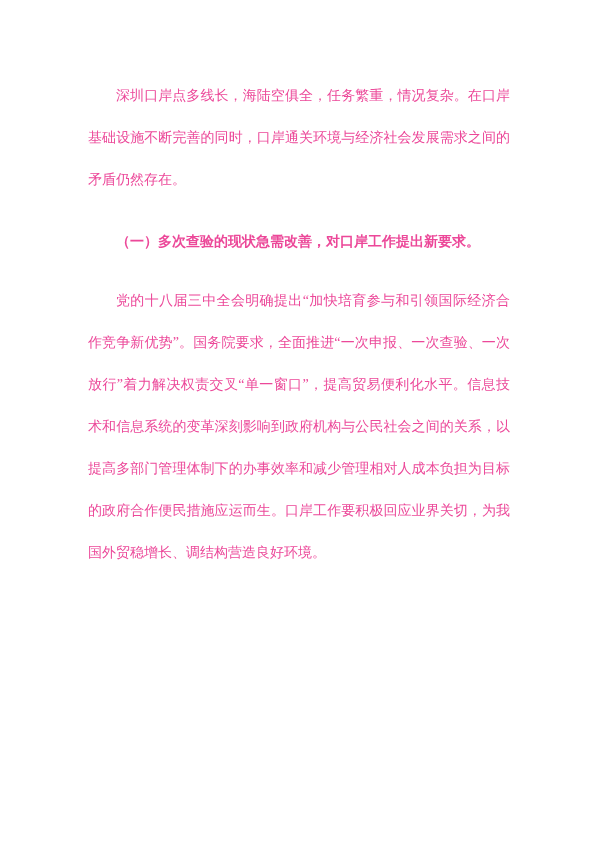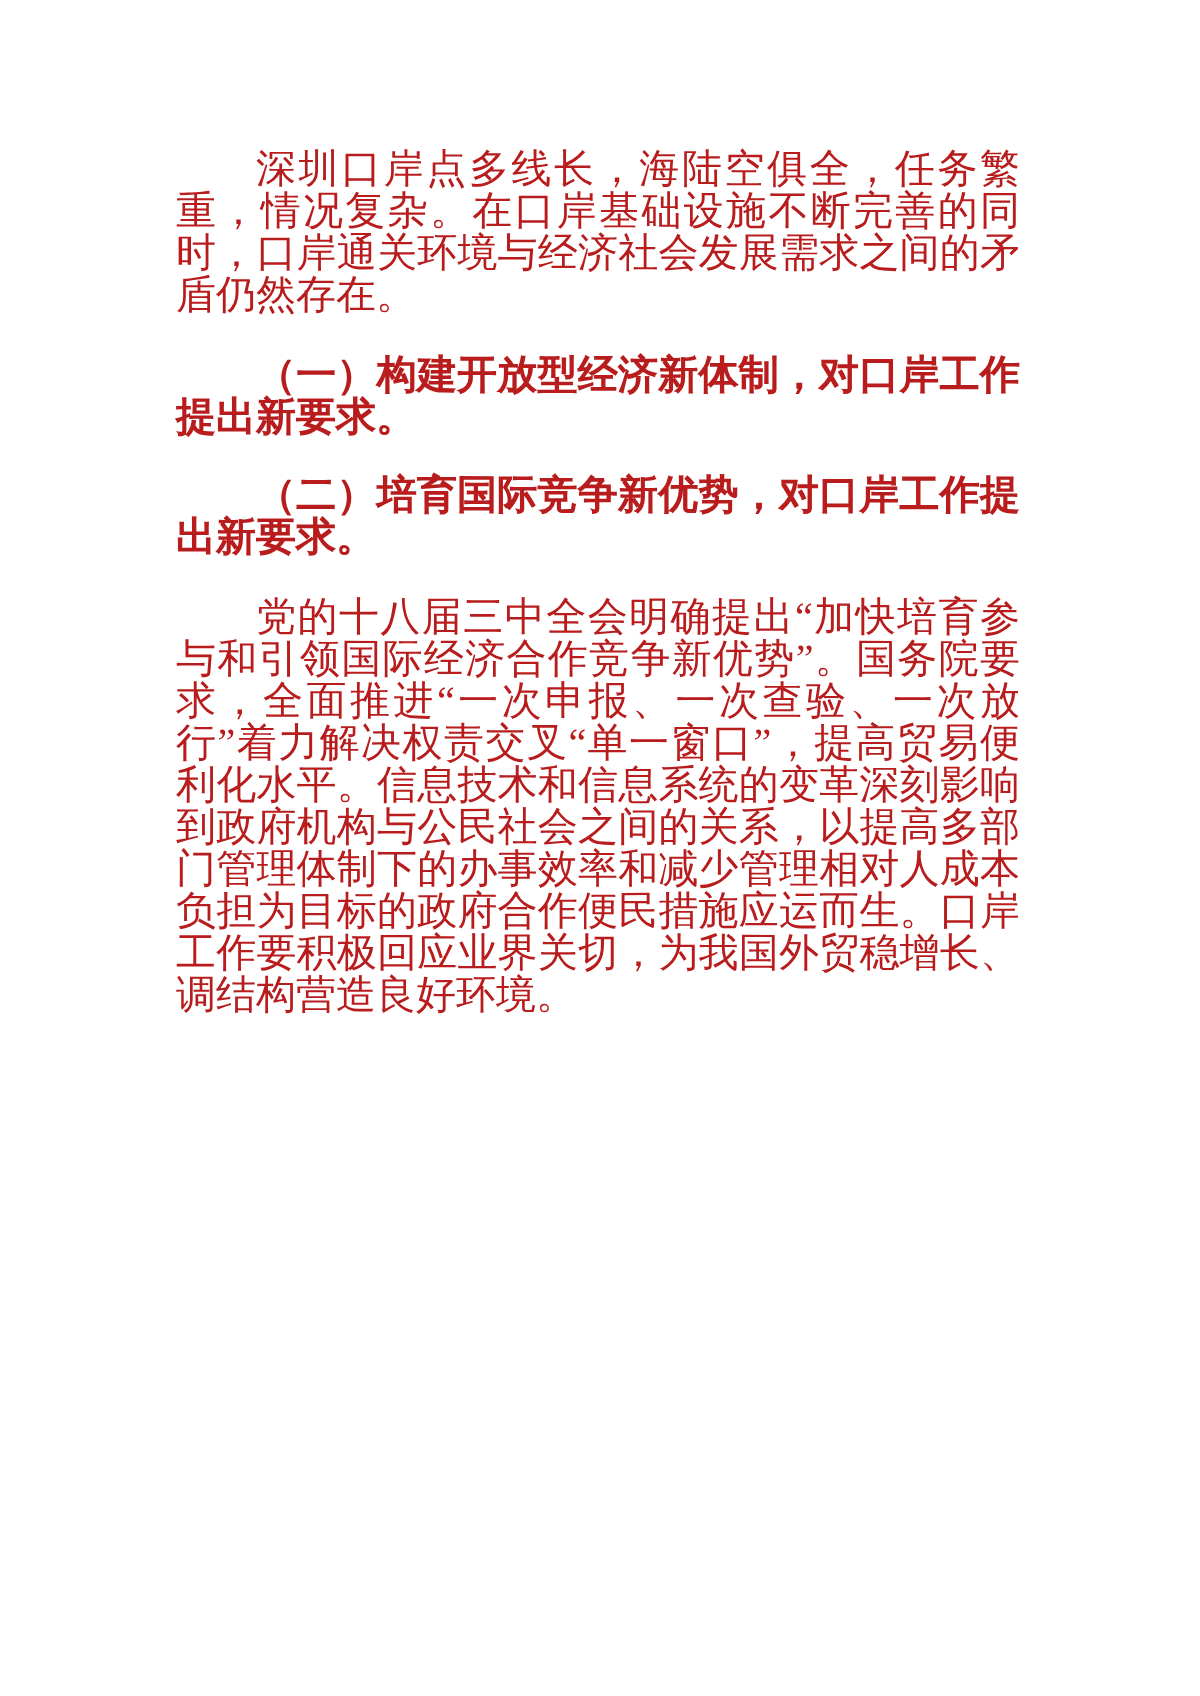--- a/index.html
+++ b/index.html
@@ -11,41 +11,40 @@
     position: relative;
     width: 600px;
     height: 848px;
     box-sizing: border-box;
     background: #ffffff;
     padding: 75px 90px 0 88px;
     overflow: hidden;
   }
   .page p {
     margin: 0 0 18.5px 0;
-    font-size: 20px;
-    line-height: 21px;
+    font-size: 14px;
+    line-height: 42px;
     text-indent: 2em;
     text-align: justify;
-    color: #b91c1c;
+    color: #ec4899;
     word-break: break-all;
   }
   .body-para {
     font-family: "Liberation Serif", "DejaVu Serif", serif;
     font-weight: 400;
   }
   .heading-para {
     font-family: "Liberation Sans", "DejaVu Sans", sans-serif;
     font-weight: 700;
   }
 </style>
 </head>
 <body>
 
 <div class="page">
   <p class="body-para">深圳口岸点多线长，海陆空俱全，任务繁重，情况复杂。在口岸基础设施不断完善的同时，口岸通关环境与经济社会发展需求之间的矛盾仍然存在。</p>
 
-  <p class="heading-para">（一）构建开放型经济新体制，对口岸工作提出新要求。</p>
+  <p class="heading-para">（一）多次查验的现状急需改善，对口岸工作提出新要求。</p>
 
 
-  <p class="heading-para">（二）培育国际竞争新优势，对口岸工作提出新要求。</p>
 
   <p class="body-para">党的十八届三中全会明确提出“加快培育参与和引领国际经济合作竞争新优势”。国务院要求，全面推进“一次申报、一次查验、一次放行”着力解决权责交叉“单一窗口”，提高贸易便利化水平。信息技术和信息系统的变革深刻影响到政府机构与公民社会之间的关系，以提高多部门管理体制下的办事效率和减少管理相对人成本负担为目标的政府合作便民措施应运而生。口岸工作要积极回应业界关切，为我国外贸稳增长、调结构营造良好环境。</p>
 </div>
 
 </body></html>

